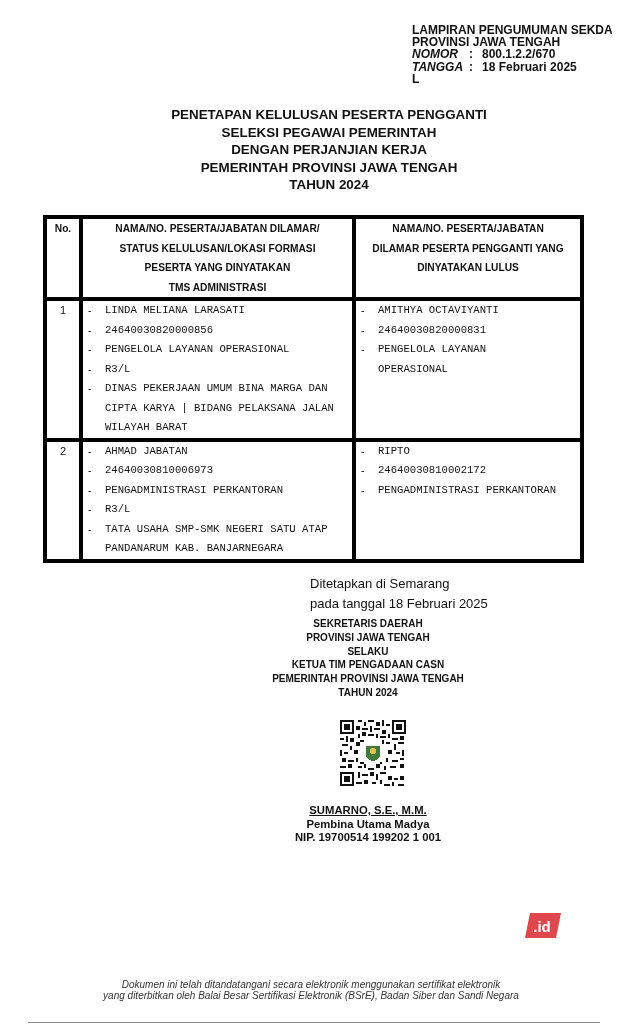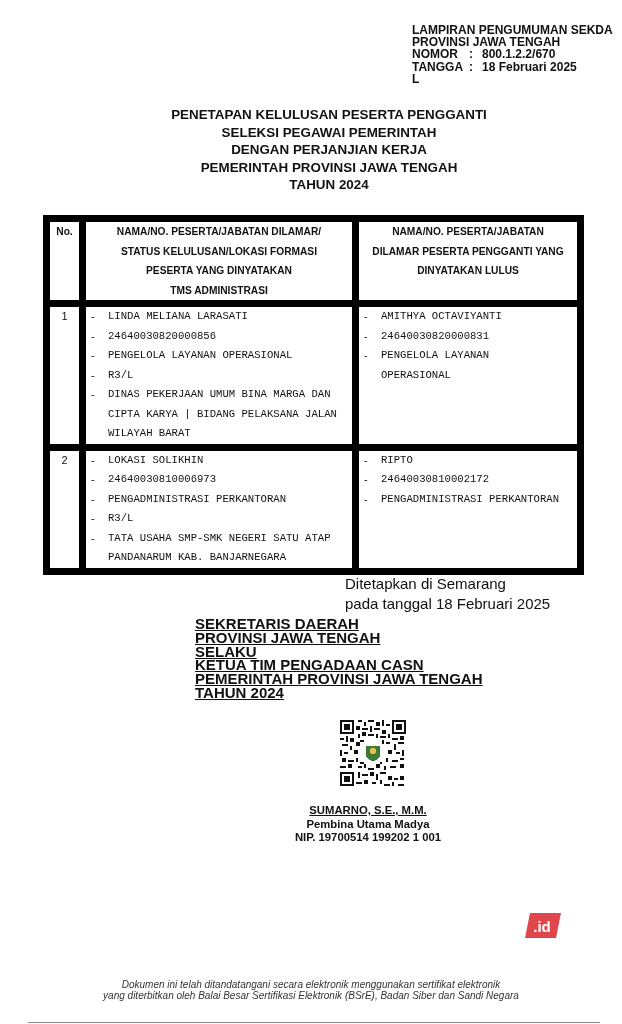--- a/index.html
+++ b/index.html
@@ -1,43 +1,43 @@
 <!DOCTYPE html>
 <html><head>
 <meta charset="utf-8">
 <style>
   * { margin: 0; padding: 0; box-sizing: border-box; }
   html, body { width: 622px; height: 1024px; background: #ffffff; overflow: hidden; }
   body { position: relative; font-family: "Liberation Sans", sans-serif; color: #111; }
 
   .attachment { position: absolute; left: 412px; top: 24px; font-size: 12px; font-weight: bold; line-height: 12.2px; color: #111; }
   .attachment .row { display: flex; }
-  .attachment .k { width: 57px; }
+  .attachment .k { width: 57px; font-style: italic; }
   .attachment .c { width: 13px; }
 
   .title { position: absolute; left: 18px; width: 622px; top: 106px; text-align: center; font-weight: bold; font-size: 13.4px; line-height: 17.6px; color: #111; }
 
   table.main { position: absolute; left: 43px; top: 215px; width: 541px; border-collapse: collapse; font-size: 11px; }
-  table.main td, table.main th { border: 7px solid #000000; vertical-align: top; }
+  table.main td, table.main th { border: 4px solid #000000; vertical-align: top; }
   table.main th { font-weight: bold; font-size: 10.2px; line-height: 19.6px; text-align: center; padding-top: 0px; }
   th.no { width: 36px; }
   th.c1 { width: 273px; height: 78px; padding-left: 6px; padding-right: 6px; }
   th.c2 { padding: 0 8px; }
   td.num { text-align: center; font-size: 11px; line-height: 19.5px; padding-top: 0px; }
   td.list { padding: 0; }
   ul.items { list-style: none; padding-top: 0; }
   ul.items li { display: flex; font-size: 10.6px; line-height: 19.5px; color: #111; }
   ul.items li .dash { width: 22px; flex: none; padding-left: 5px; }
   ul.items li .txt { flex: 1; padding-right: 4px; font-family: Liberation Mono, monospace; }
   tr.r1 td { height: 134px; }
   tr.r2 td { height: 116px; }
 
-  .place { position: absolute; left: 310px; top: 574px; font-size: 15px; line-height: 20px; margin-left: 35px; }
+  .place { position: absolute; left: 310px; top: 574px; font-size: 13px; line-height: 20px; }
   .place .l2 { padding-left: 0px; }
-  .signer { position: absolute; left: 195px; width: 346px; top: 617px; font-weight: bold; font-size: 15px; line-height: 13.8px; text-decoration: underline; }
+  .signer { position: absolute; left: 195px; width: 346px; top: 617px; text-align: center; font-weight: bold; font-size: 10px; line-height: 13.8px; }
 
   .qr { position: absolute; left: 338px; top: 718px; width: 70px; height: 70px; }
   .name-block { position: absolute; left: 230px; width: 276px; top: 804px; text-align: center; font-weight: bold; font-size: 11.3px; line-height: 13.6px; }
   .name-block .name { text-decoration: underline; }
 
   .id-logo { position: absolute; left: 524px; top: 912px; width: 38px; height: 27px; text-align: right; }
   .footer-note { position: absolute; left: 0; width: 622px; top: 980px; text-align: center; font-style: italic; font-size: 10px; line-height: 10.5px; color: #333; }
   .bottom-rule { position: absolute; left: 28px; width: 572px; top: 1022px; height: 1px; background: #888; }
 </style>
 </head>
@@ -127,21 +127,21 @@
       </ul>
     </td>
   </tr>
 
   <tr class="r2">
     <td class="num">2</td>
     <td class="list">
       <ul class="items">
         <li>
               <span class="dash">-</span>
-              <span class="txt">LOKASI SOLIKHIN</span>
+              <span class="txt">AHMAD JABATAN</span>
             </li>
         <li>
               <span class="dash">-</span>
               <span class="txt">24640030810006973</span>
             </li>
         <li>
               <span class="dash">-</span>
               <span class="txt">PENGADMINISTRASI PERKANTORAN</span>
             </li>
         <li>

